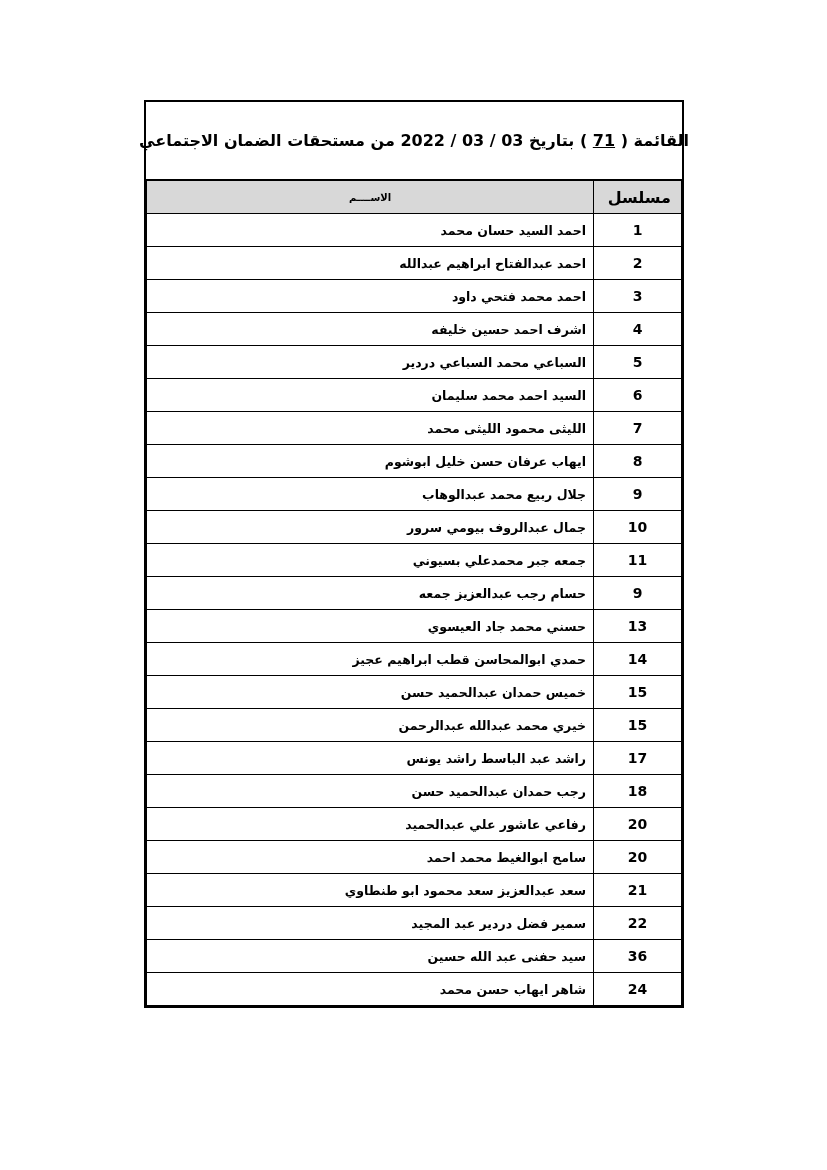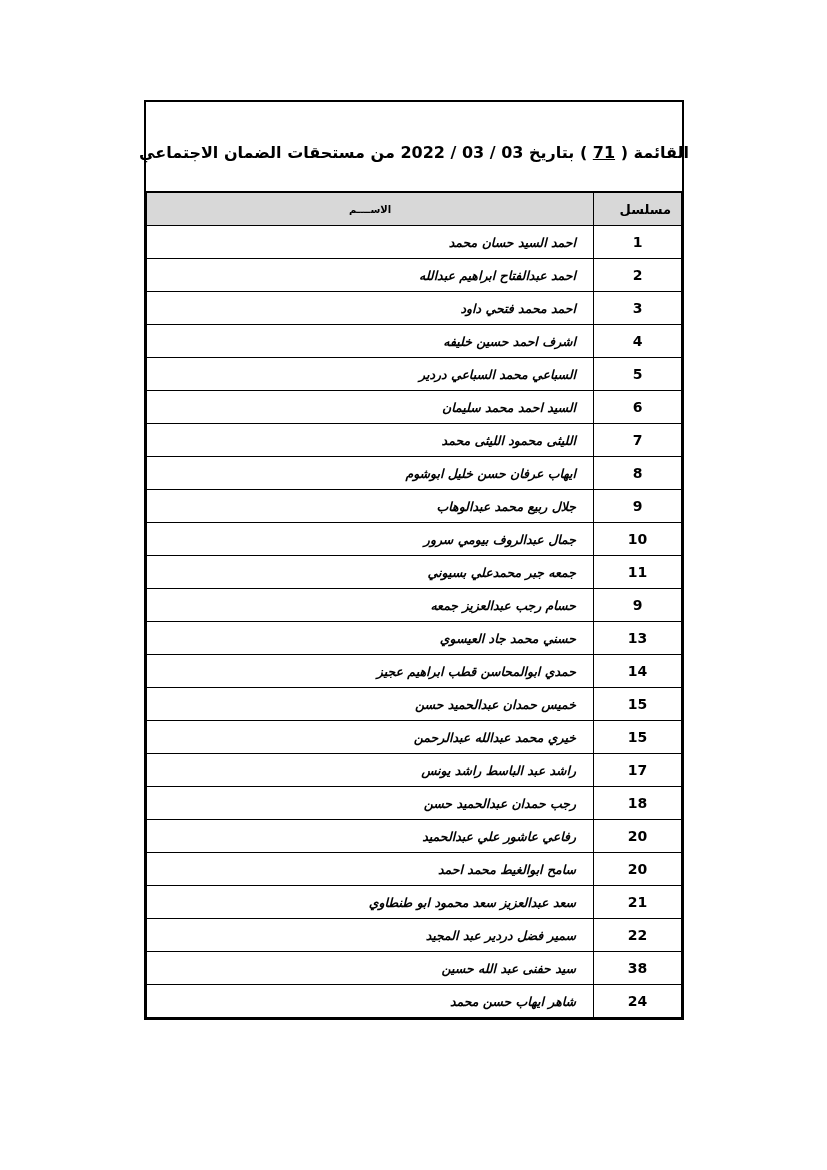--- a/index.html
+++ b/index.html
@@ -28,62 +28,60 @@
     flex-direction: column;
     justify-content: center;
     align-items: center;
     text-align: center;
     font-weight: bold;
     font-size: 16px;
     line-height: 1.75;
     border-bottom: 1px solid #000000;
     background: #ffffff;
     padding: 2px 6px;
-    margin-top: 12px;
   }
   .title-line { white-space: nowrap; }
   .u-num { text-decoration: underline; }
   table.list {
     width: 100%;
     border-collapse: collapse;
     direction: rtl;
   }
   table.list th, table.list td {
     border: 1px solid #000000;
     font-weight: bold;
     vertical-align: middle;
   }
   
   col.serial-col { width: 88px; }
   th.serial-h {
     background: #d8d8d8;
     height: 16px;
-    font-size: 13px;
+    font-size: 16px;
     text-align: right;
     padding-left: 4px;
     padding-right: 10px;
   }
   th.name-h {
     background: #d8d8d8;
     height: 33px;
     font-size: 10px;
     text-align: center;
   }
   td.serial-cell {
     height: 33px;
     text-align: center;
     font-size: 14px;
   }
   td.name-cell {
     height: 33px;
     text-align: right;
     font-size: 12.5px;
-    padding-right: 17px;
+    padding-right: 7px;
     padding-left: 4px;
-    font-style: italic;
   }
 </style>
 </head>
 <body>
 
 <div class="page">
   <div class="doc-table-wrap">
 
     <div class="title-block">
       <div class="title-line"><span>القائمة ( </span><span class="u-num">71</span><span> ) بتاريخ 03 / 03 / 2022 من مستحقات الضمان الاجتماعي</span></div>
@@ -184,21 +182,21 @@
         </tr>
           <tr>
           <td class="serial-cell">21</td>
           <td class="name-cell">سعد عبدالعزيز سعد محمود ابو طنطاوي</td>
         </tr>
           <tr>
           <td class="serial-cell">22</td>
           <td class="name-cell">سمير فضل دردير عبد المجيد</td>
         </tr>
           <tr>
-          <td class="serial-cell">38</td>
+          <td class="serial-cell">36</td>
           <td class="name-cell">سيد حفنى عبد الله حسين</td>
         </tr>
           <tr>
           <td class="serial-cell">24</td>
           <td class="name-cell">شاهر ايهاب حسن محمد</td>
         </tr>
         </tbody>
     </table>
 
   </div>

